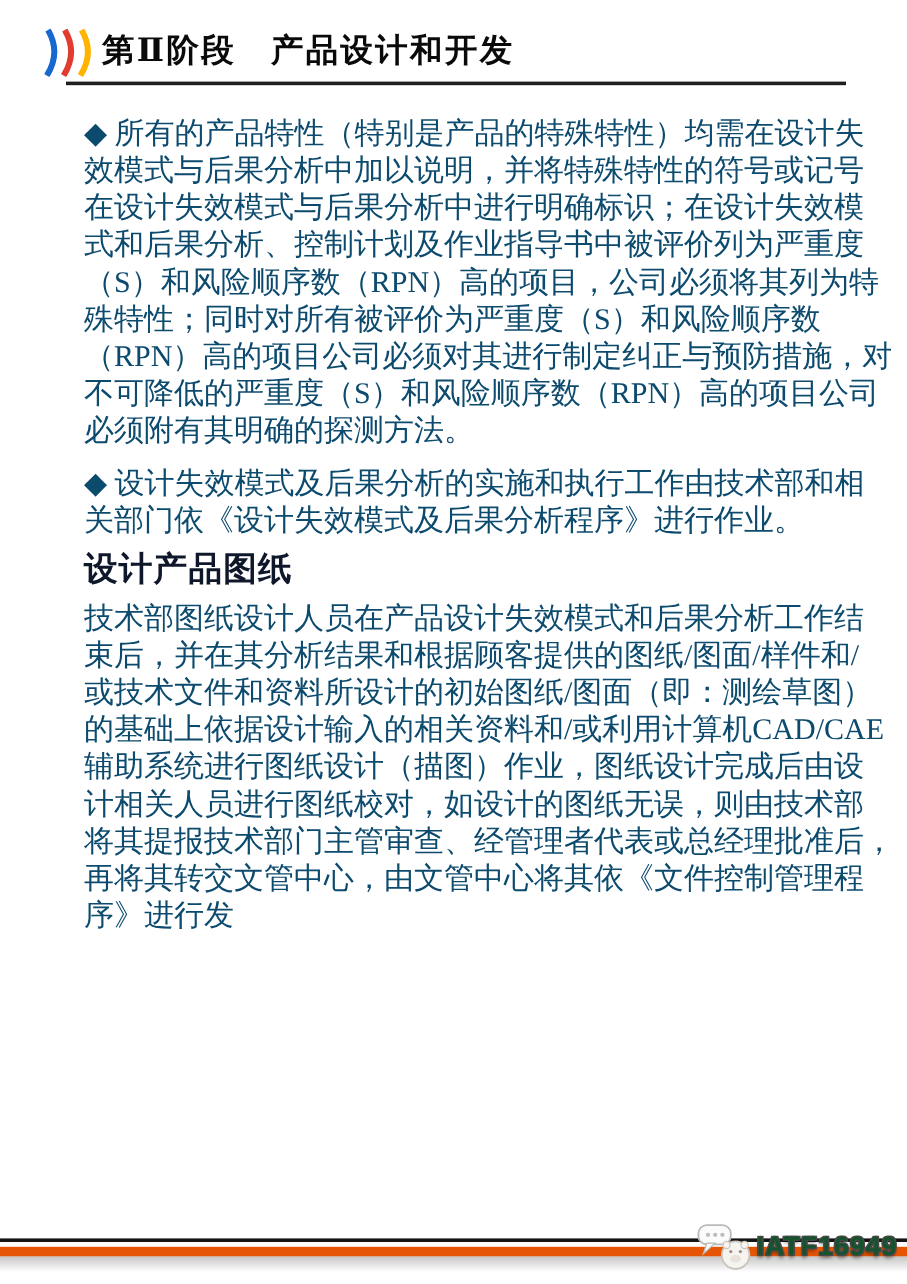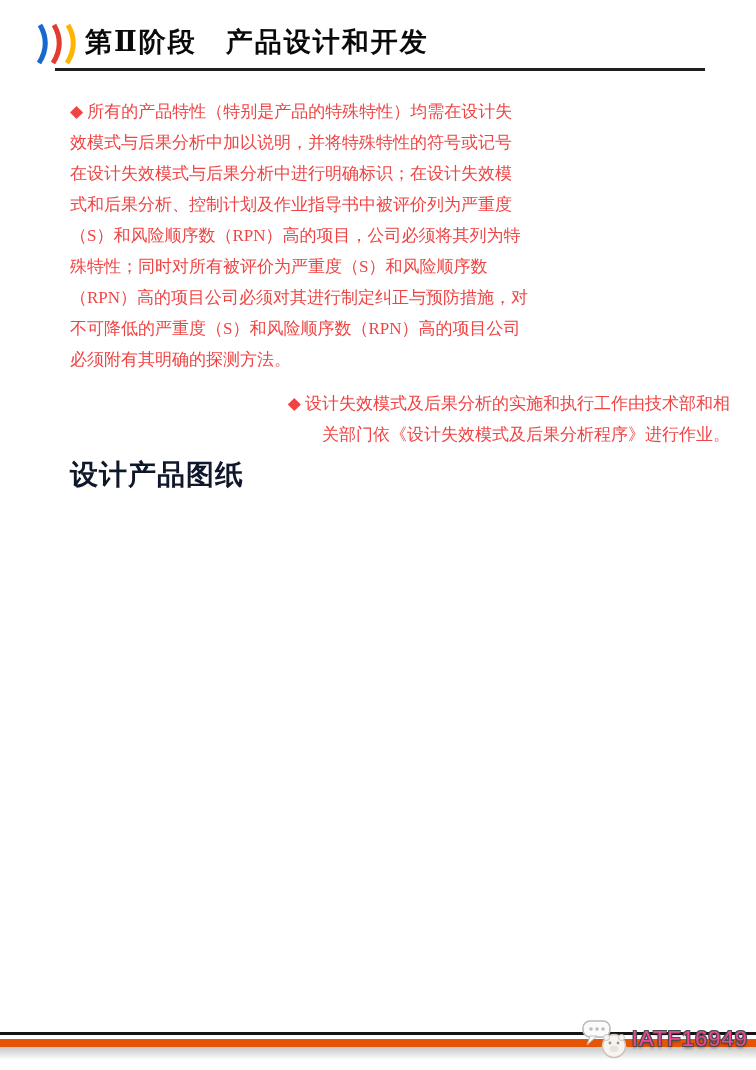--- a/index.html
+++ b/index.html
@@ -47,27 +47,27 @@
   }
 
   
   .content {
     position: absolute;
     left: 70px;
     top: 96px;
     width: 660px;
   }
   .para {
-    font-size: 17px;
+    font-size: 25px;
     line-height: 31px;
     white-space: pre;
     margin: 0 0 13px 0;
-    color: #ef4444;
+    color: #0c4a6e;
   }
-  .para.tight { margin-bottom: 6px; text-align: right; }
+  .para.tight { margin-bottom: 6px; }
   .section-heading {
     font-size: 28px;
     font-weight: bold;
     line-height: 38px;
     margin: 2px 0 6px 0;
     color: #0f172a;
     letter-spacing: 1px;
   }
 
   
@@ -104,24 +104,24 @@
     align-items: center;
     z-index: 5;
   }
   .watermark-icon {
     width: 50px;
     height: 42px;
     margin-right: 2px;
   }
   .watermark-text {
     font-family: "Liberation Sans", "DejaVu Sans", sans-serif;
-    font-weight: normal;
+    font-weight: bold;
     font-size: 22px;
     letter-spacing: 1px;
-    color: #ec4899;
+    color: #14532d;
     text-shadow:
       -1px -1px 0 #4a4a4a,
        1px -1px 0 #4a4a4a,
       -1px  1px 0 #4a4a4a,
        1px  1px 0 #4a4a4a,
        0 2px 3px rgba(0,0,0,0.45);
     text-align: right;
   }
 </style>
 </head>
@@ -143,20 +143,29 @@
 在设计失效模式与后果分析中进行明确标识；在设计失效模
 式和后果分析、控制计划及作业指导书中被评价列为严重度
 （S）和风险顺序数（RPN）高的项目，公司必须将其列为特
 殊特性；同时对所有被评价为严重度（S）和风险顺序数
 （RPN）高的项目公司必须对其进行制定纠正与预防措施，对
 不可降低的严重度（S）和风险顺序数（RPN）高的项目公司
 必须附有其明确的探测方法。</div>
     <div class="para tight">◆ 设计失效模式及后果分析的实施和执行工作由技术部和相
 关部门依《设计失效模式及后果分析程序》进行作业。</div>
     <div class="section-heading">设计产品图纸</div>
+    <div class="para">技术部图纸设计人员在产品设计失效模式和后果分析工作结
+束后，并在其分析结果和根据顾客提供的图纸/图面/样件和/
+或技术文件和资料所设计的初始图纸/图面（即：测绘草图）
+的基础上依据设计输入的相关资料和/或利用计算机CAD/CAE
+辅助系统进行图纸设计（描图）作业，图纸设计完成后由设
+计相关人员进行图纸校对，如设计的图纸无误，则由技术部
+将其提报技术部门主管审查、经管理者代表或总经理批准后，
+再将其转交文管中心，由文管中心将其依《文件控制管理程
+序》进行发</div>
   </div>
 
   <div class="footer-black-line"></div>
   <div class="footer-orange-bar"></div>
   <div class="footer-shadow"></div>
 
   <div class="watermark">
     <svg class="watermark-icon" viewBox="0 0 50 42">
 
       <rect x="3" y="3" width="27" height="16" rx="7" fill="#fbfbfb" stroke="#b9b9b9" stroke-width="1.5"></rect>

